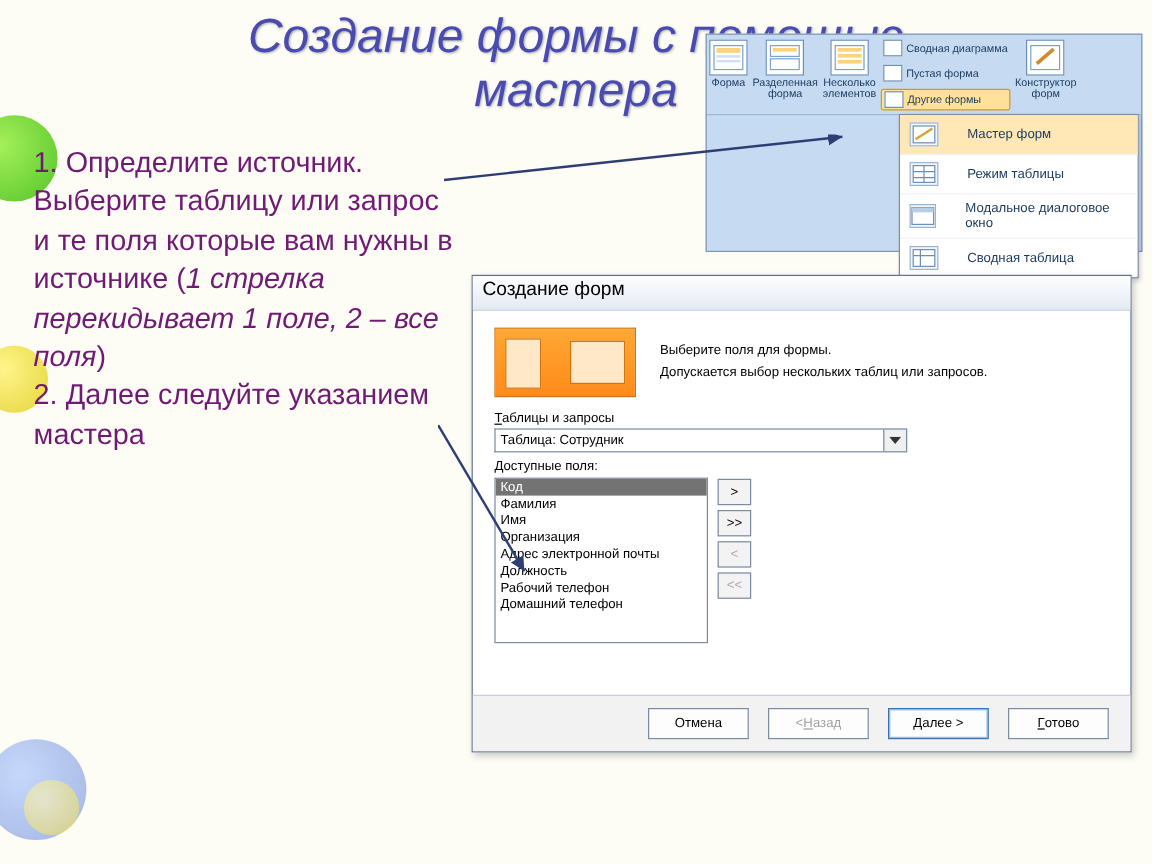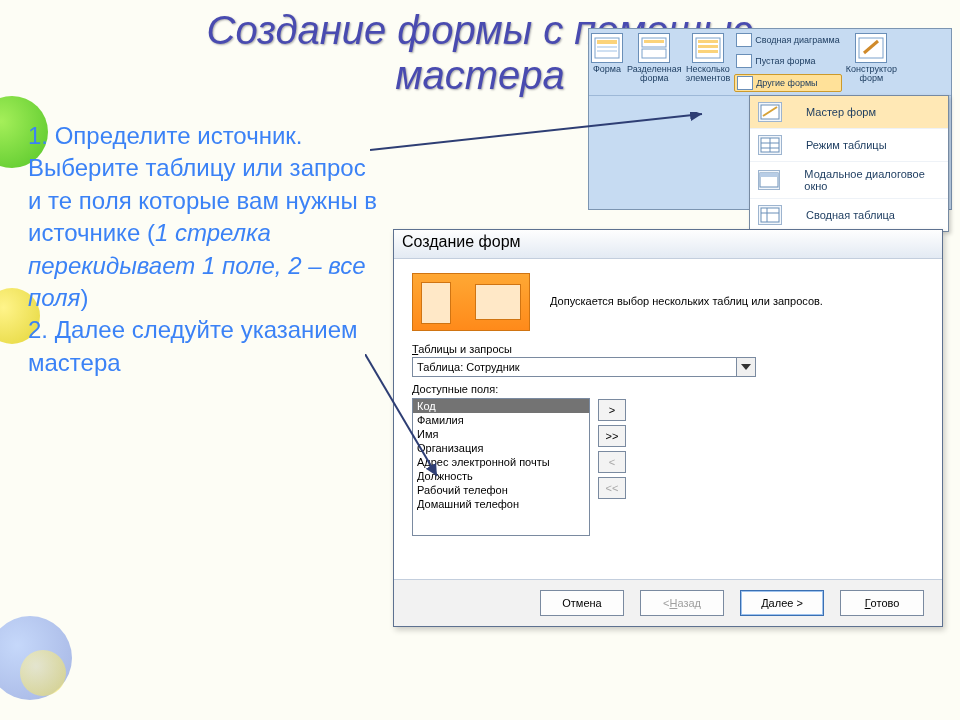--- a/index.html
+++ b/index.html
@@ -31,21 +31,21 @@
     text-align:center;
     margin:8px auto 0;
     width:620px;
     line-height:1.12;
     text-shadow:1px 1px 2px #aaa;
   }
 
   
   .steps{
     position:absolute;left:28px;top:120px;width:352px;
-    color:#3b82f6;font-size:24px;line-height:1.35;
+    color:#701a75;font-size:24px;line-height:1.35;
   }
   .steps .num{display:inline}
   .steps i{font-style:italic}
 
   
   .ribbon{
     position:absolute;right:8px;top:28px;width:362px;height:180px;
     background:#c6dbf2;border:1px solid #7c95b1;
     font-size:10px;color:#1a3a5e;
   }
@@ -261,20 +261,21 @@
     </defs>
   <line x1="0" y1="38" x2="332" y2="2" stroke="#2e3e74" stroke-width="2" marker-end="url(#ah1)"></line>
 </svg>
 
 <div class="wiz">
   <div class="titlebar">Создание форм</div>
 
   <div class="head">
     <div class="headimg"></div>
     <div class="headtxt">
+      <div>Выберите поля для формы.</div>
       <div>Допускается выбор нескольких таблиц или запросов.</div>
     </div>
   </div>
 
   <div class="fs">
     <div class="lbl"><u>Т</u>аблицы и запросы</div>
     <div class="combo">
       <input readonly="" value="Таблица: Сотрудник" style="">
       <div class="cbtn">
         <svg width="10" height="6">

